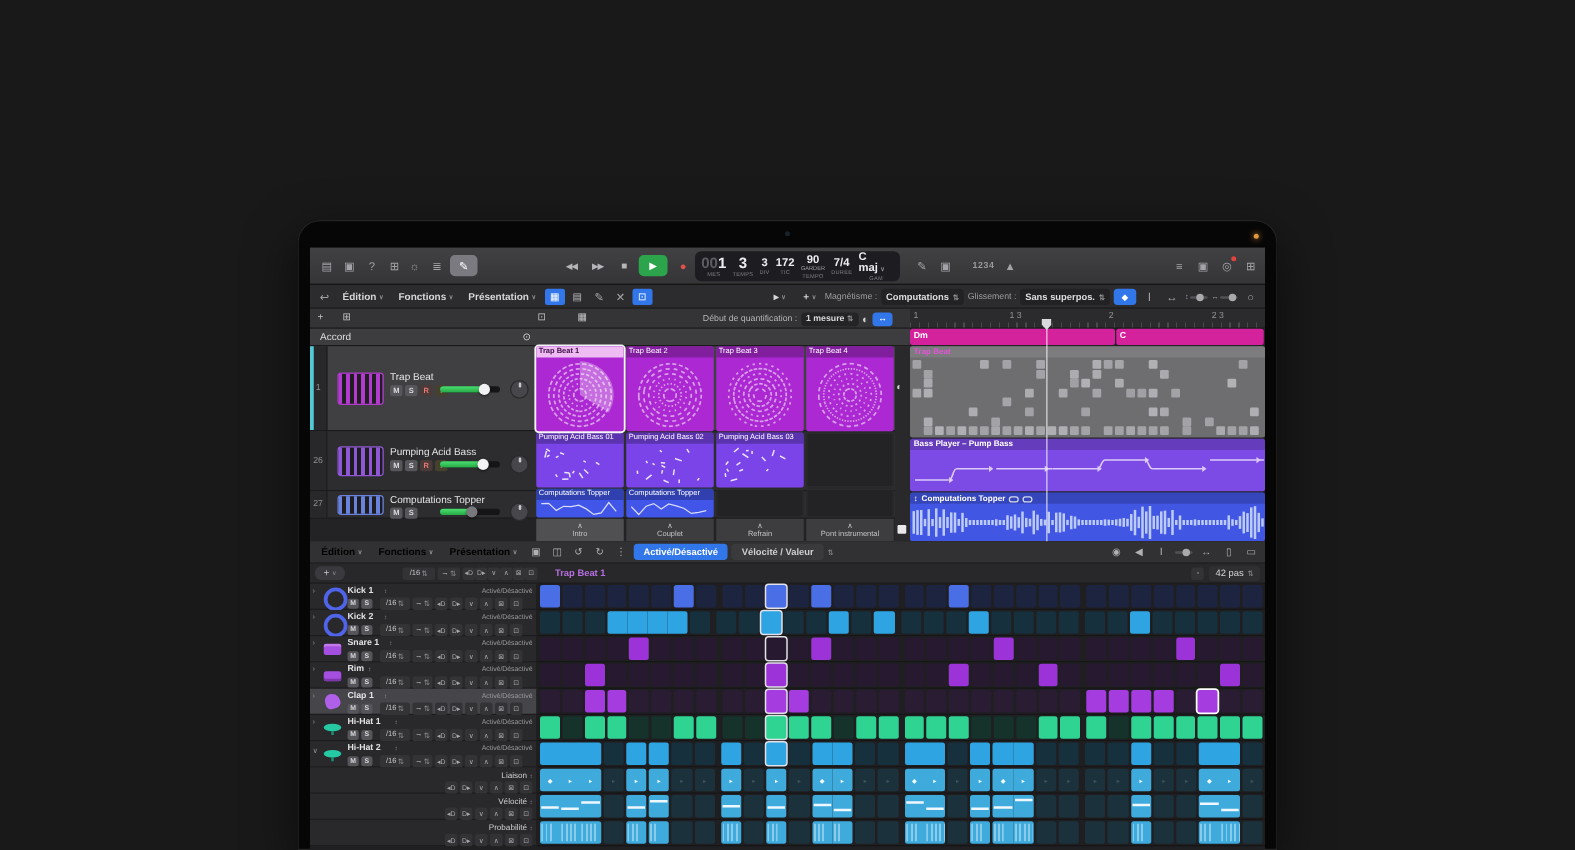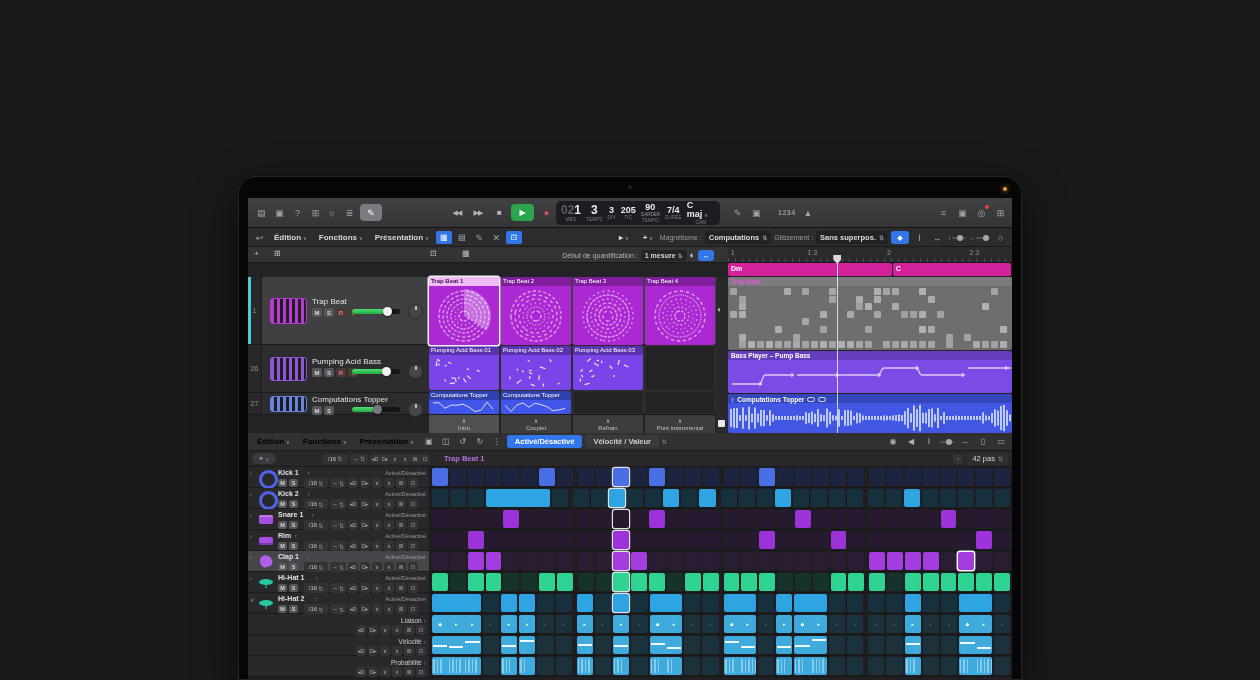--- a/index.html
+++ b/index.html
@@ -202,33 +202,33 @@
       <div class="transport">
         <span class="tpi">◀◀</span>
         <span class="tpi">▶▶</span>
         <span class="tpi tp-stop">■</span>
         <span class="tpi tp-play">▶</span>
         <span class="tpi tp-rec">●</span>
         <span class="tpi">⇄</span>
       </div>
       <div class="lcd">
         <div class="lcd-col">
-          <span class="lcd-num n-lg"><span class="lcd-dim">02</span><span>1</span></span>
+          <span class="lcd-num n-lg"><span class="lcd-dim">00</span><span>1</span></span>
           <span class="lcd-lab">MES</span>
         </div>
         <div class="lcd-col">
           <span class="lcd-num n-lg">3</span>
           <span class="lcd-lab">TEMPS</span>
         </div>
         <div class="lcd-col">
           <span class="lcd-num n-sm">3</span>
           <span class="lcd-lab">DIV</span>
         </div>
         <div class="lcd-col">
-          <span class="lcd-num n-sm">205</span>
+          <span class="lcd-num n-sm">172</span>
           <span class="lcd-lab">TIC</span>
         </div>
         <div class="lcd-col">
           <span class="lcd-num n-sm">90</span>
           <span class="lcd-keep">GARDER</span>
           <span class="lcd-lab">TEMPO</span>
         </div>
         <div class="lcd-col">
           <span class="lcd-num n-sm">7/4</span>
           <span class="lcd-lab">DURÉE</span>
@@ -330,20 +330,24 @@
         <span class="lb-blue">↔</span>
       </div>
     </div>
     <div class="ruler" id="rulerMarks">
         <span class="rmark" style="left: 1%;">1</span>
         <span class="rmark" style="left: 28%;">1 3</span>
         <span class="rmark" style="left: 56%;">2</span>
         <span class="rmark" style="left: 85%;">2 3</span>
       </div>
 
+    <div class="accord">
+      <span class="accord-lab">Accord</span>
+      <span class="accord-tgt">⊙</span>
+    </div>
     <div class="chordlane" id="chordLane">
         <div class="chord" style="left: 0%; width: calc(58% - 1px);">Dm</div>
         <div class="chord" style="left: 58%; width: calc(42% - 1px);">C</div>
       </div>
 
     <div class="tracks" id="trackHeaders">
         <div class="t-row sel" style="height: 68px;">
           <div class="selstrip"></div>
           <div class="t-num">1</div>
           <div class="t-icon" style="top: 21px; width: 37px; height: 26px; border: 1px solid rgb(193, 58, 224); background: repeating-linear-gradient(90deg, rgb(193, 58, 224) 0px, rgb(193, 58, 224) 3px, rgb(28, 28, 30) 3px, rgb(28, 28, 30) 6px), repeating-linear-gradient(0deg, rgba(0, 0, 0, 0.4) 0px, rgba(0, 0, 0, 0.4) 3px, transparent 3px, transparent 6px); background-blend-mode: normal; opacity: 0.9;"></div>

